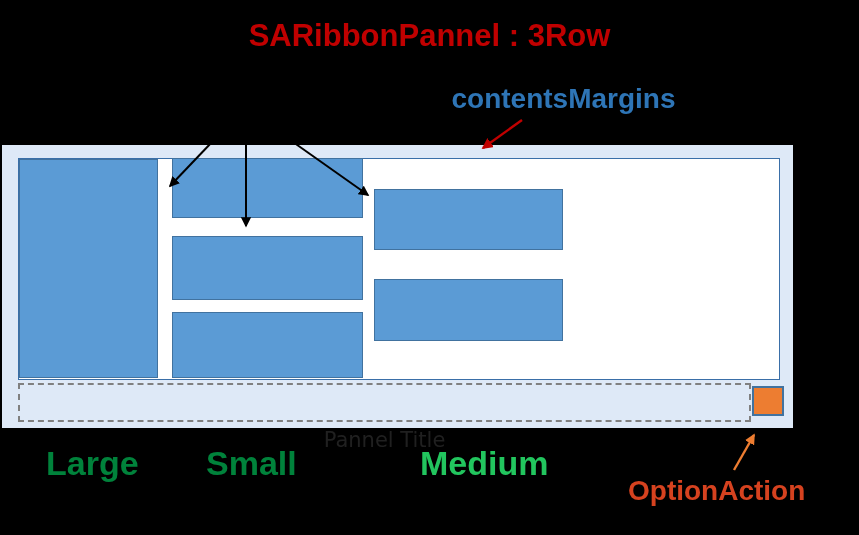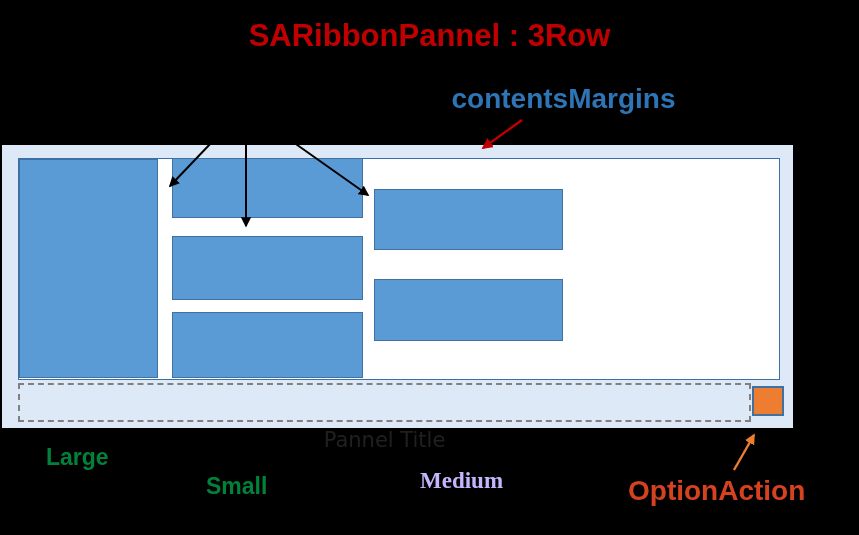--- a/index.html
+++ b/index.html
@@ -102,27 +102,27 @@
     left: 752px; top: 386px;
     width: 32px; height: 30px;
     background: #ED7D31;
     border: 2px solid #41729F;
     box-sizing: border-box;
   }
 
   
   .bottom-label {
     font-weight: bold;
-    font-size: 23px;
+    font-size: 34px;
     white-space: nowrap;
     line-height: 1;
   }
   #label-large  { left: 46px;  top: 446px; color: #00823B; }
-  #label-small  { left: 206px; top: 446px; color: #00823B; margin-top: 29px; }
-  #label-medium { left: 420px; top: 469px; color: #c4b5fd; font-family: Liberation Serif, serif; }
+  #label-small  { left: 206px; top: 446px; color: #00823B; }
+  #label-medium { left: 420px; top: 446px; color: #22c55e; }
   #label-option { left: 628px; top: 477px; color: #D6421F; font-size: 28px; }
 
   
   #arrows {
     left: 0; top: 0;
     width: 859px; height: 535px;
     pointer-events: none;
   }
 </style>
 </head>

